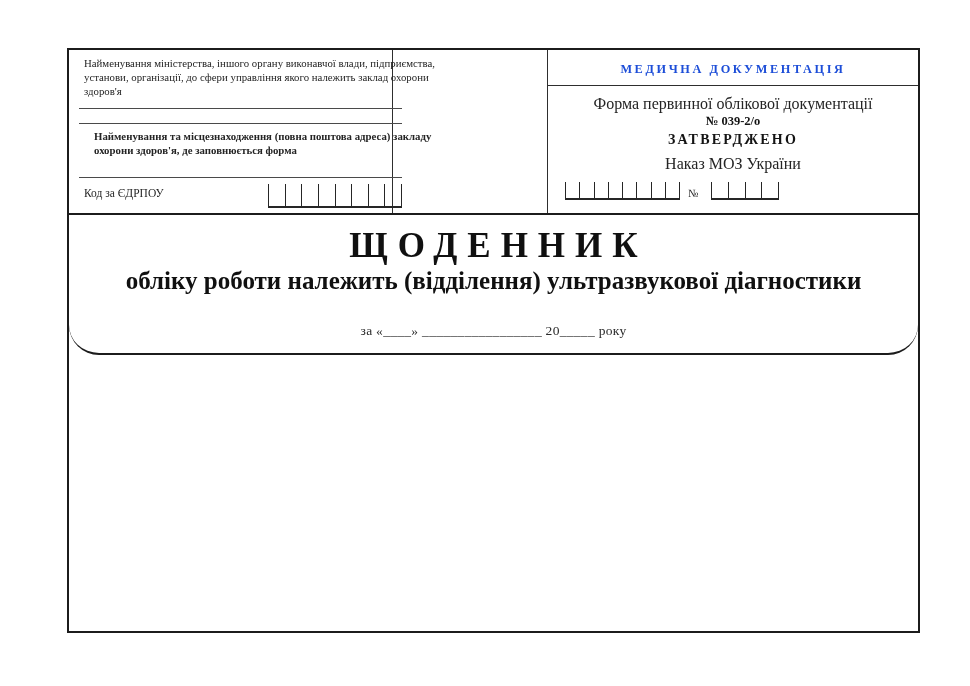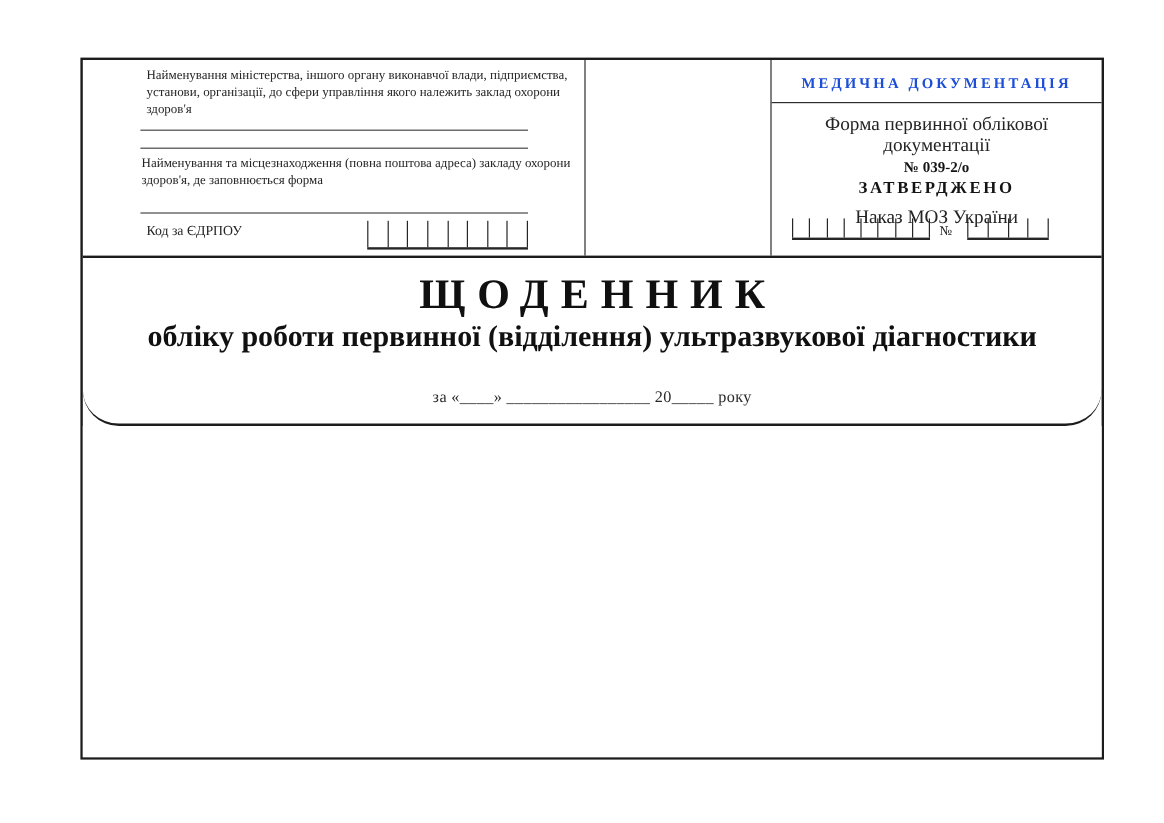--- a/index.html
+++ b/index.html
@@ -16,27 +16,27 @@
   .frame {
     position:absolute; left:67px; top:48px; width:853px; height:585px;
     border:2px solid #1c1c1c; background:#ffffff;
   }
 
   
   .header-row {
     position:absolute; top:0; left:0; width:100%; height:165px;
     border-bottom:2px solid #1c1c1c; display:flex;
   }
-  .cell-left  { width:381px; border-right:1.5px solid #2e2e2e; position:relative;margin-left:38px; }
+  .cell-left  { width:324px; border-right:1.5px solid #2e2e2e; position:relative; }
   .cell-mid   { width:155px; border-right:1.5px solid #2e2e2e; }
   .cell-right { flex:1; position:relative; text-align:center; }
 
   .note { font-size:10.8px; line-height:14.2px; color:#242424; }
   .cl-p1 { position:absolute; top:6px;  left:15px; width:366px; }
-  .cl-p2 { position:absolute; top:79px; left:11px; width:366px; }
+  .cl-p2 { position:absolute; top:79px; left:25px; width:366px;font-weight:bold; }
 
   .rule { position:absolute; left:10px; width:323px; height:0; border-top:1.2px solid #4a4a4a; }
   .cl-line1 { top:58px; }
   .cl-line2 { top:73px; }
   .cl-line3 { top:127px; }
 
   .cl-edrpou-label { position:absolute; top:137px; left:15px; font-size:11.5px; color:#242424; }
 
   
   .comb { display:flex; align-items:stretch; border-bottom:2px solid #262626; }
@@ -123,19 +123,19 @@
           <div class="comb-cell"></div>
           <div class="comb-cell"></div>
           <div class="comb-cell"></div>
         </div>
     </div>
 
   </div>
 
   <div class="title-row">
     <div class="form-title">ЩОДЕННИК</div>
-    <div class="form-subtitle">обліку роботи первинної (відділення) ультразвукової діагностики</div>
+    <div class="form-subtitle">обліку роботи належить (відділення) ультразвукової діагностики</div>
     <div class="period-line">за «____» _________________ 20_____ року</div>
   </div>
 
   <div class="entries-area"></div>
 
 </div>
 
 </body></html>

